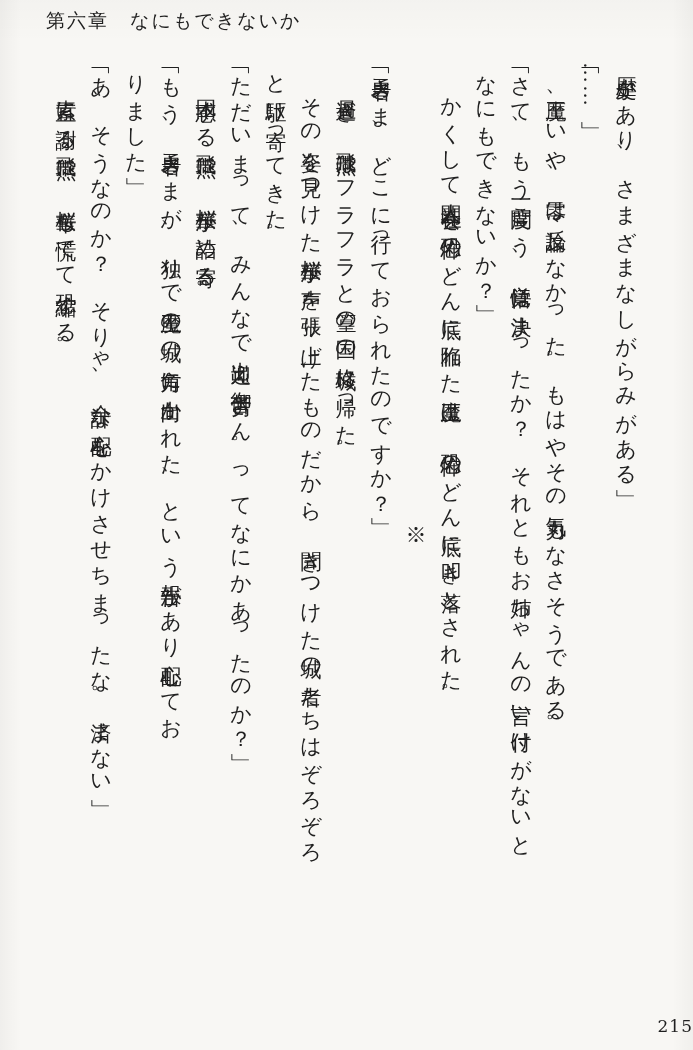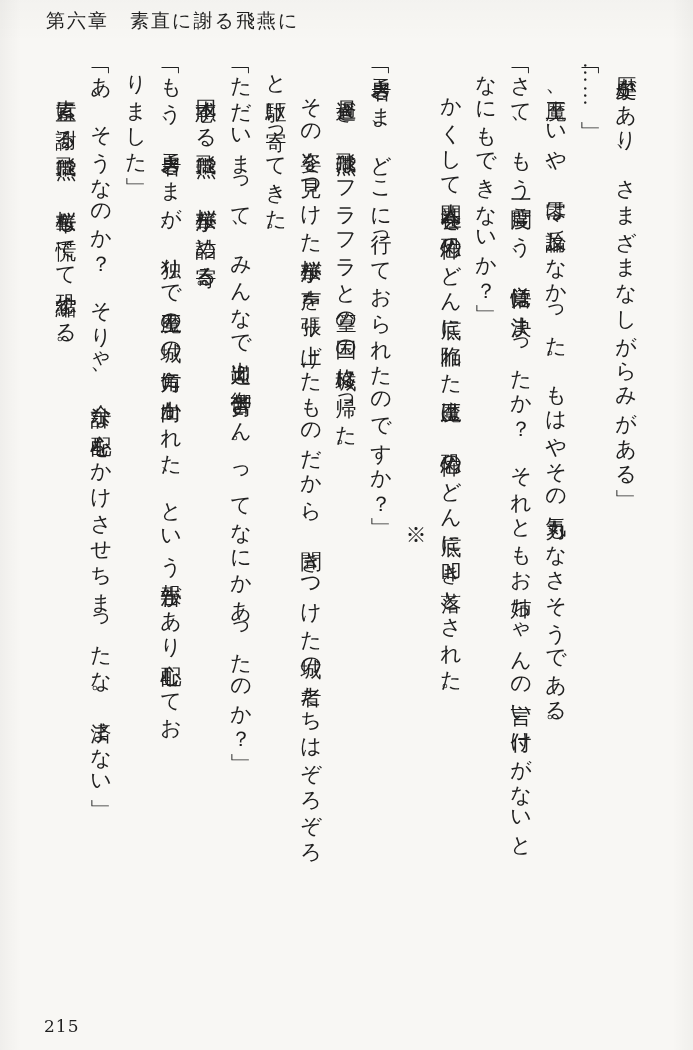--- a/index.html
+++ b/index.html
@@ -53,33 +53,33 @@
     text-indent: 23px;
   }
   .text-block p.sep {
     text-align: center;
   }
   .page-number {
     position: absolute;
     left: 0;
     right: 0;
     bottom: 14px;
-    text-align: left;
+    text-align: right;
     font-size: 17px;
     letter-spacing: 1px;
     font-family: "DejaVu Serif", "Liberation Serif", serif;
     margin-left: 44px;
   }
 </style>
 </head>
 <body>
 
 <div class="paper-texture"></div>
 
-<div class="chapter-header">第六章　素直に謝る飛燕に</div>
+<div class="chapter-header">第六章　なにもできないか</div>
 
 <div class="text-block">
   <p>歴史があり、さまざまなしがらみがある」</p>
   <p>「……」</p>
   <p class="indent">魔王、いや、零は反論しなかった。もはやその気力もなさそうである。</p>
   <p>「さて、もう一度聞こう、覚悟は決まったか？　それともお姉ちゃんの言い付けがないと</p>
   <p>なにもできないか？」</p>
   <p class="indent">かくして人間社会を恐怖のどん底に陥れた魔王は、恐怖のどん底に叩き落とされた。</p>
   <p class="sep">※</p>
   <p>「勇者さま、どこに行っておられたのですか？」</p>

